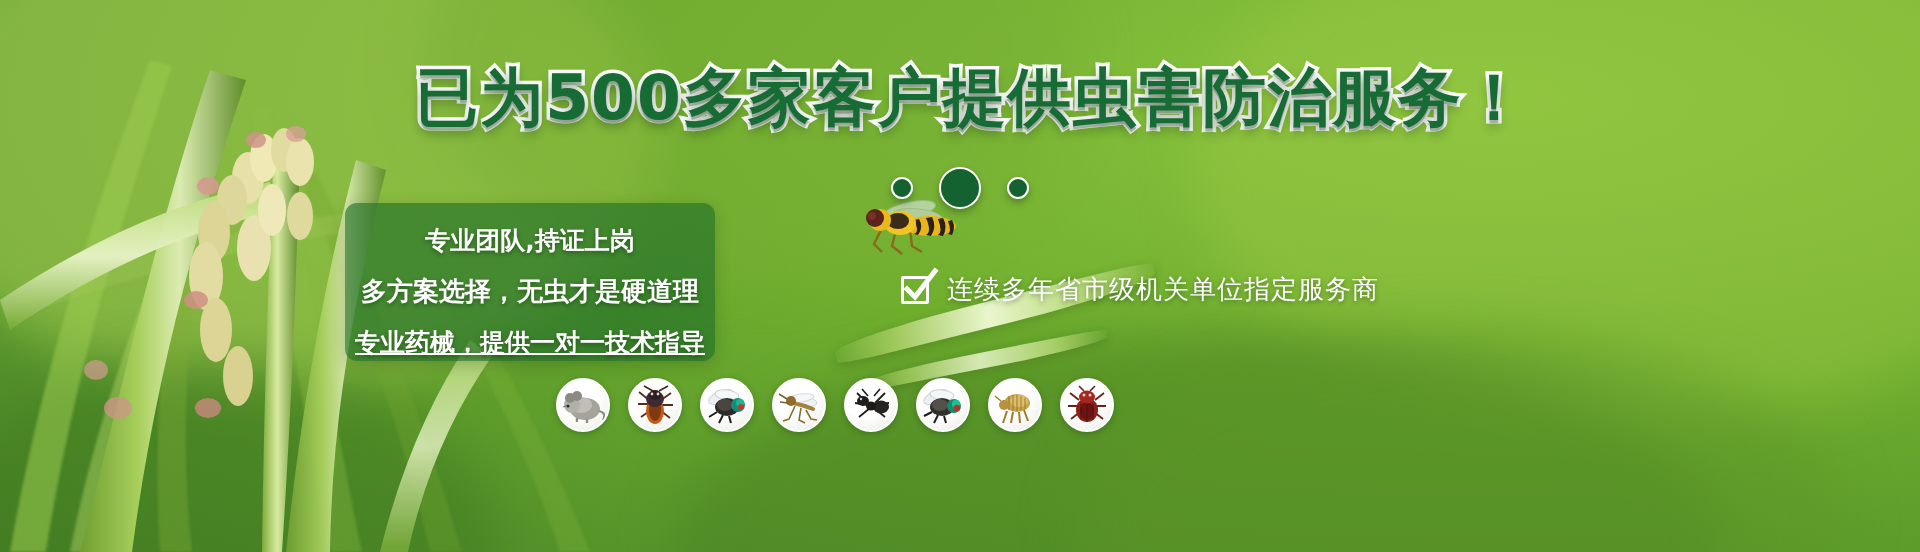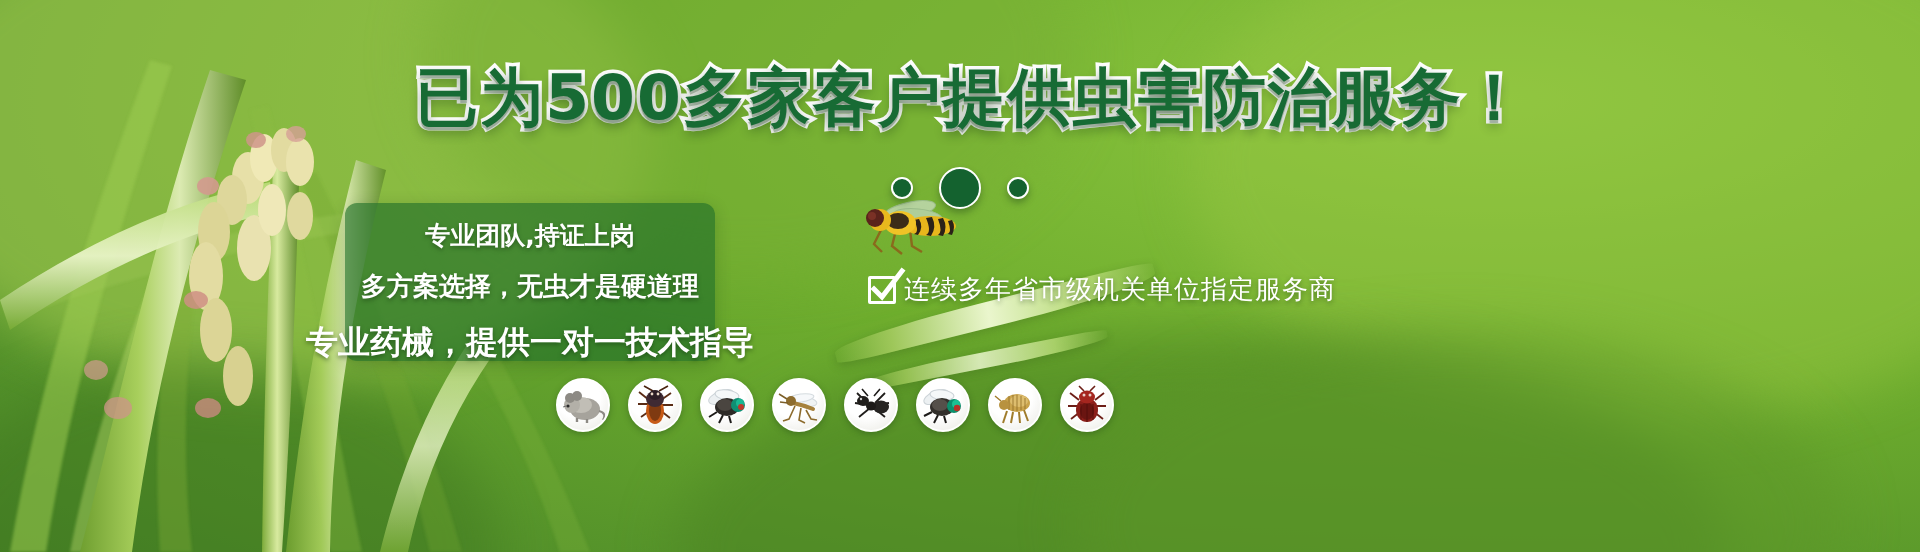--- a/index.html
+++ b/index.html
@@ -94,28 +94,28 @@
     display:flex; flex-direction:column; align-items:center; justify-content:center;
     gap:17px;
   }
   .slogan{
     color:#ffffff; font-weight:700; white-space:nowrap;
     font-family:"DejaVu Sans","Liberation Sans",sans-serif;
     text-shadow:0 2px 4px rgba(15,45,12,.5);
   }
   .slogan.s1{ font-size:25px; letter-spacing:0; }
   .slogan.s2{ font-size:26px;font-family:Liberation Mono, monospace; }
-  .slogan.s3{ font-size:32px; }
+  .slogan.s3{ font-size:25px;text-decoration:underline; }
 
   
   .checklist{
     position:absolute; left:868px; top:272px;
     display:flex; flex-direction:column; gap:24px;
   }
-  .check-row{ display:flex; align-items:center; gap:8px; }
+  .check-row{ display:flex; align-items:center; gap:18px;margin-left:33px; }
   .check-box{
     position:relative; width:28px; height:28px; flex:0 0 28px;
     border:3px solid #ffffff; border-radius:2px;
   }
   .check-box svg{ position:absolute; left:-5px; top:-12px; }
   .check-text{
     color:#ffffff; font-size:26px; font-weight:400; white-space:nowrap;
     font-family:"DejaVu Sans","Liberation Sans",sans-serif;
     letter-spacing:1px;
     text-shadow:0 2px 5px rgba(15,45,12,.45);

